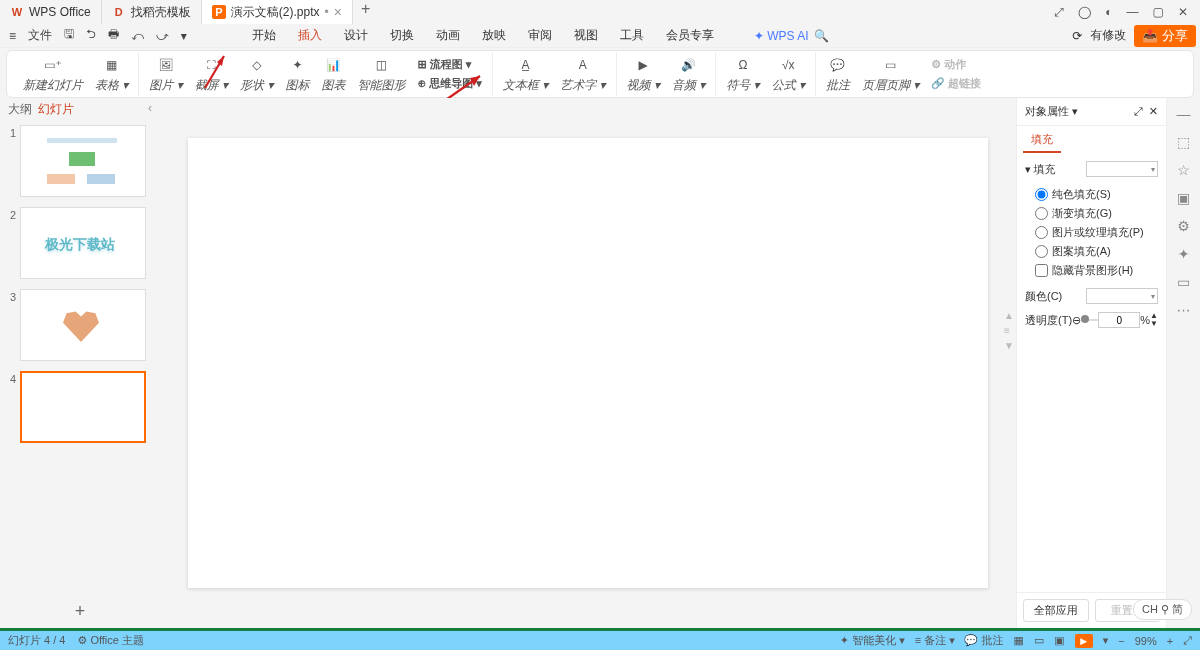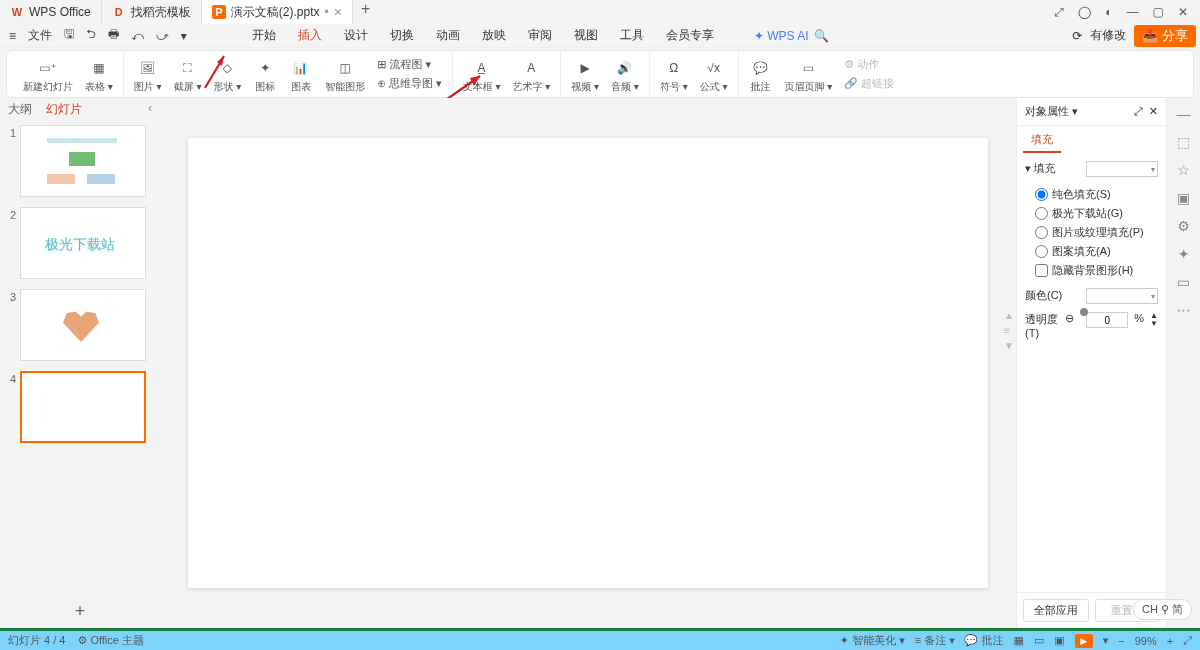--- a/index.html
+++ b/index.html
@@ -20,47 +20,47 @@
 .menu-tabs .mt { padding:2px 10px; cursor:pointer; }
 .menu-tabs .mt.active { color:#d14424; }
 .menu-right { margin-left:auto; display:flex; align-items:center; gap:8px; }
 .ai-label { color:#4a7cff; }
 .share-btn { background:#ff6a00; color:#fff; padding:2px 8px; border-radius:3px; font-size:13px; }
 .ribbon { height:48px; background:#fff; border:1px solid #e5e5e5; border-radius:6px; margin:2px 6px; display:flex; align-items:center; padding:2px 6px; }
 .rgroup { display:flex; align-items:flex-end; gap:4px; padding:0 6px; border-right:1px solid #eee; height:44px; }
 .rgroup:last-child { border-right:none; }
 .rbtn { display:flex; flex-direction:column; align-items:center; justify-content:center; gap:2px; padding:2px 4px; cursor:pointer; min-width:32px; }
 .rbtn .ricon { width:20px; height:20px; display:flex; align-items:center; justify-content:center; color:#555; }
-.rbtn .rlabel { font-size:10px; color:#555; white-space:nowrap; }
-.rlink { font-size:11px; color:#555; padding:1px 4px; white-space:nowrap; cursor:pointer; }
+.rbtn .rlabel { font-size:12px; color:#555; white-space:nowrap;font-style:italic; }
+.rlink { font-size:11px; color:#555; padding:1px 4px; white-space:nowrap; cursor:pointer;font-weight:bold; }
 .rlink.dim { color:#bbb; }
 .rcol { display:flex; flex-direction:column; justify-content:center; gap:2px; height:44px; }
 .workspace { position:absolute; top:98px; bottom:22px; left:0; right:0; display:flex; background:#f4f4f4; }
 .slidepanel { width:160px; display:flex; flex-direction:column; }
-.slidetabs { display:flex; padding:3px 8px; gap:14px; font-size:12px; }
+.slidetabs { display:flex; padding:3px 8px; gap:6px; font-size:12px; }
 .slidetabs .st { cursor:pointer; color:#666; }
 .slidetabs .st.active { color:#d14424; }
 .collapse-ic { margin-left:auto; color:#999; }
 .thumbs { flex:1; overflow:auto; padding:4px 2px; }
 .thumb-row { display:flex; align-items:flex-start; gap:4px; margin-bottom:10px; }
 .thumb-num { width:14px; text-align:right; font-size:11px; color:#666; padding-top:2px; }
 .thumb { width:126px; height:72px; background:#fff; border:1px solid #ddd; position:relative; cursor:pointer; }
 .thumb.sel { border:2px solid #ff6a00; }
 .add-slide { text-align:center; font-size:18px; color:#666; padding:6px; cursor:pointer; }
 .canvas-area { flex:1; display:flex; flex-direction:column; position:relative; }
 .canvas-wrap { flex:1; display:flex; align-items:center; justify-content:center; position:relative; }
 .canvas { width:800px; height:450px; background:#fff; box-shadow:0 1px 4px rgba(0,0,0,0.15); }
 .notes { height:22px; padding:4px 10px; color:#aaa; font-size:11px; border-top:1px solid #eee; background:#f4f4f4; }
 .scroll-ind { position:absolute; right:2px; top:40%; display:flex; flex-direction:column; gap:4px; color:#bbb; font-size:10px; }
 .proppanel { width:150px; background:#fff; border-left:1px solid #eee; display:flex; flex-direction:column; font-size:11px; }
 .prop-hd { display:flex; align-items:center; padding:6px 8px; border-bottom:1px solid #eee; }
 .prop-hd .ttl { flex:1; }
 .prop-tab { color:#d14424; padding:4px 8px; border-bottom:2px solid #d14424; width:fit-content; margin:2px 6px; font-size:11px; }
 .prop-body { padding:6px 8px; display:flex; flex-direction:column; gap:8px; }
-.prop-row { display:flex; gap:6px; }
+.prop-row { display:flex; align-items:center; }
 .color-swatch { width:72px; height:16px; border:1px solid #ccc; background:#fff; display:inline-flex; align-items:center; justify-content:flex-end; padding-right:2px; }
 .color-swatch::after { content:"▾"; font-size:8px; color:#888; }
 .radio-opt { display:flex; align-items:center; gap:4px; padding:2px 0 2px 10px; }
 .radio-opt input { margin:0; }
 .slider { flex:1; height:2px; background:#ddd; position:relative; }
 .slider::before { content:""; position:absolute; left:0; top:-4px; width:8px; height:8px; border-radius:50%; background:#888; }
 .numbox { width:42px; height:16px; border:1px solid #ccc; text-align:center; font-size:10px; }
 .prop-foot { margin-top:auto; display:flex; gap:6px; padding:6px; border-top:1px solid #eee; }
 .prop-foot .fb { flex:1; text-align:center; padding:3px; border:1px solid #ddd; border-radius:3px; font-size:11px; cursor:pointer; }
 .prop-foot .fb.dim { color:#bbb; }
@@ -73,21 +73,21 @@
 .arrow1 { left:200px; top:50px; width:30px; height:40px; }
 .arrow2 { left:418px; top:70px; width:70px; height:50px; }
 .arrow-line { stroke:#d02020; stroke-width:2.2; fill:none; }
 .arrow-head { fill:#d02020; }
 .lang-pill { position:absolute; right:8px; bottom:30px; background:#fff; border:1px solid #ddd; border-radius:10px; padding:2px 8px; font-size:11px; color:#555; }
 
 .t1-bar { position:absolute; top:12px; left:26px; width:70px; height:5px; background:#cfe3ef; }
 .t1-box { position:absolute; top:26px; left:48px; width:26px; height:14px; background:#6fbf73; }
 .t1-a { position:absolute; top:48px; left:26px; width:28px; height:10px; background:#f4c7a8; }
 .t1-b { position:absolute; top:48px; left:66px; width:28px; height:10px; background:#b5d2e8; }
-.t2-txt { position:absolute; top:28px; left:24px; font-size:14px; font-weight:normal; color:#5fb9c9; text-shadow:0 2px 3px #cfeaf0; }
+.t2-txt { position:absolute; top:28px; left:24px; font-size:14px; font-weight:bold; color:#5fb9c9; text-shadow:0 2px 3px #cfeaf0; }
 .t3-heart { position:absolute; top:20px; left:42px; width:36px; height:32px; background:#e7a67a; clip-path:polygon(50% 100%,0 40%,10% 10%,35% 5%,50% 20%,65% 5%,90% 10%,100% 40%); }
 svg { display:block; }
 </style>
 </head>
 <body>
 
 <div class="titlebar">
   <div class="tabs">
     <div class="tab">
       <span class="tab-icon" style="color:#d14424;font-weight:bold">W</span>
@@ -305,21 +305,21 @@
         <span>▾ 填充</span>
         <span class="color-swatch"></span>
       </div>
       <div>
         <label class="radio-opt">
             <input type="radio" checked="" style="">
             <span>纯色填充(S)</span>
           </label>
         <label class="radio-opt">
             <input type="radio" style="">
-            <span>极光下载站(G)</span>
+            <span>渐变填充(G)</span>
           </label>
         <label class="radio-opt">
             <input type="radio" style="">
             <span>图片或纹理填充(P)</span>
           </label>
         <label class="radio-opt">
             <input type="radio" style="">
             <span>图案填充(A)</span>
           </label>
         <label class="radio-opt">

